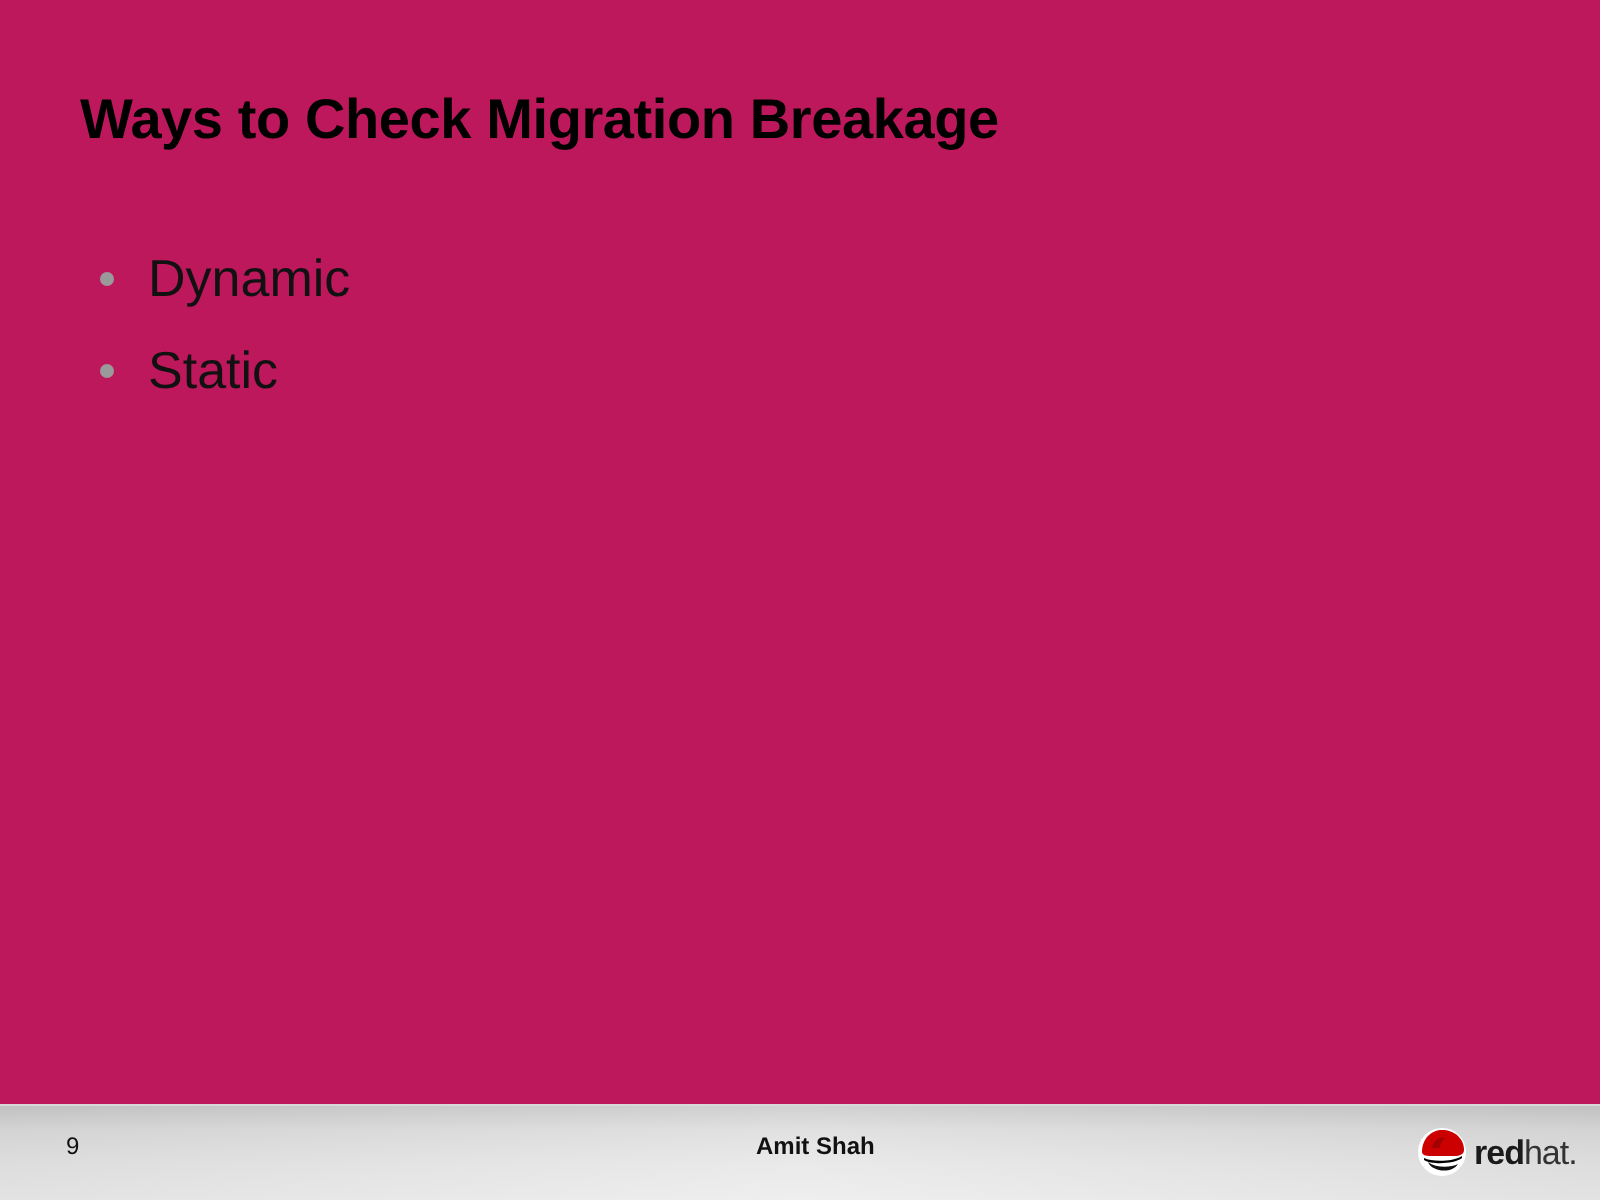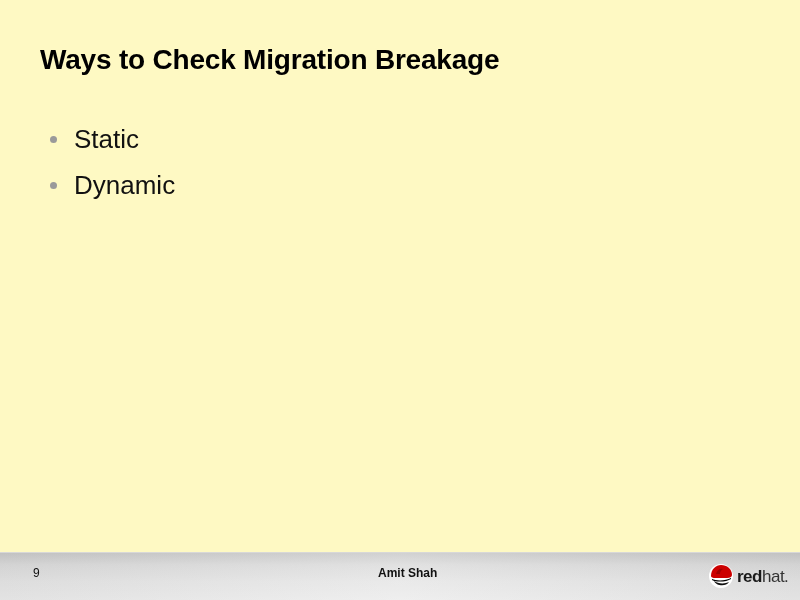--- a/index.html
+++ b/index.html
@@ -7,21 +7,21 @@
       padding: 0;
       width: 800px;
       height: 600px;
       overflow: hidden;
       background: #ffffff;
     }
     .slide {
       position: relative;
       width: 800px;
       height: 600px;
-      background: #fef9c3;
+      background: #be185d;
       font-family: "Liberation Sans", sans-serif;
       color: #000000;
     }
     .title {
       position: absolute;
       left: 40px;
       top: 44px;
       font-size: 28px;
       font-weight: bold;
       letter-spacing: -0.2px;
@@ -110,25 +110,25 @@
   </style>
 </head>
 <body>
 
 <div class="slide">
   <div class="title">Ways to Check Migration Breakage</div>
 
   <ul class="bullets">
     <li class="bullet-item">
       <span class="bullet-dot"></span>
-      <span>Static</span>
+      <span>Dynamic</span>
     </li>
     <li class="bullet-item">
       <span class="bullet-dot"></span>
-      <span>Dynamic</span>
+      <span>Static</span>
     </li>
   </ul>
 
   <div class="footer">
     <span class="page-number">9</span>
     <span class="author">Amit Shah</span>
     <div class="logo">
       <span>
         <svg width="26" height="26" viewBox="0 0 26 26">
           <circle cx="13" cy="13" r="12" fill="#ffffff"></circle>

